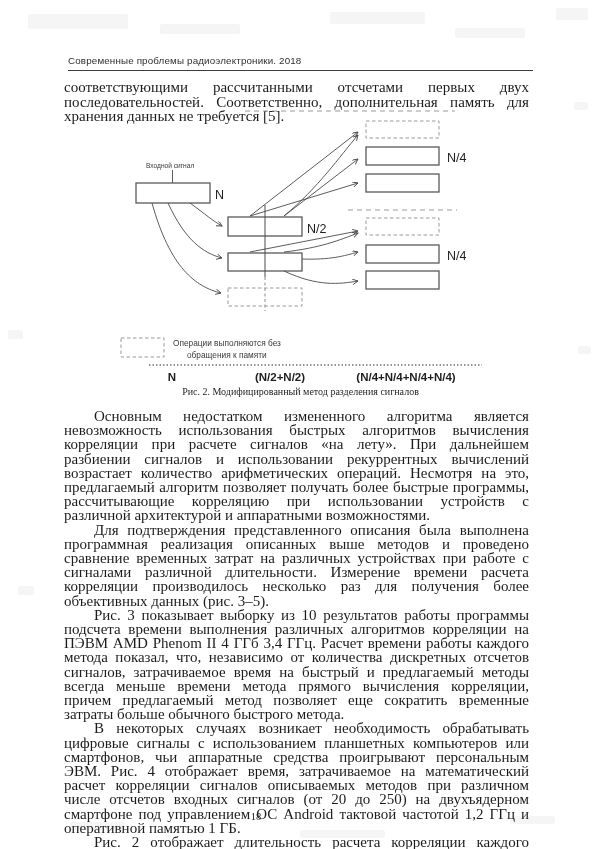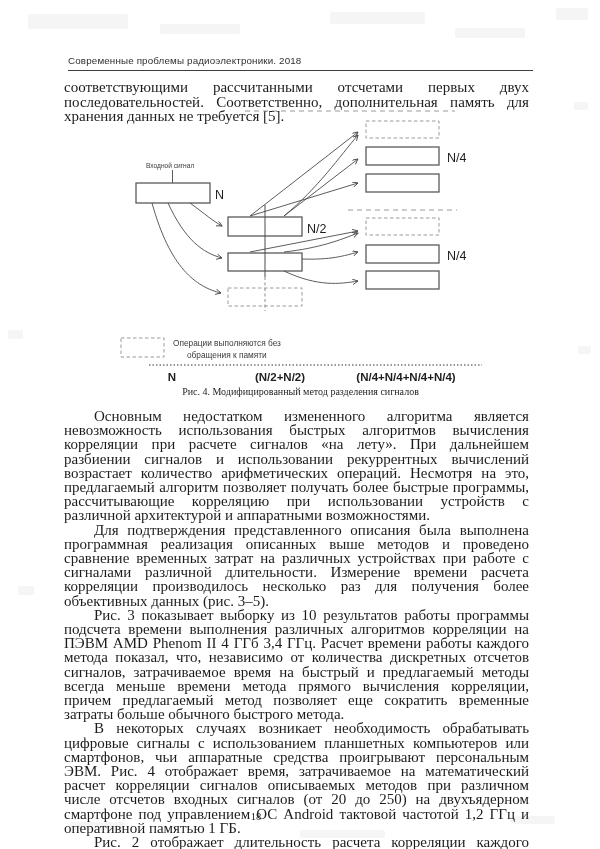--- a/index.html
+++ b/index.html
@@ -118,21 +118,21 @@
     <rect x="121" y="338" width="43" height="19" fill="none" stroke="#9a9a9a" stroke-width="1" stroke-dasharray="3.5,2.5"></rect>
     <text x="173" y="346" font-family="Liberation Sans, sans-serif" font-size="8.3" fill="#3a3a3a">Операции выполняются без</text>
     <text x="187" y="358" font-family="Liberation Sans, sans-serif" font-size="8.3" fill="#3a3a3a">обращения к памяти</text>
 
     <line x1="149" y1="365" x2="482" y2="365" stroke="#333333" stroke-width="1.2" stroke-dasharray="1.5,2"></line>
     <text x="172" y="381" text-anchor="middle" font-family="Liberation Sans, sans-serif" font-size="11.5" font-weight="600" fill="#1e1e1e">N</text>
     <text x="280" y="381" text-anchor="middle" font-family="Liberation Sans, sans-serif" font-size="11.5" font-weight="600" fill="#1e1e1e">(N/2+N/2)</text>
     <text x="406" y="381" text-anchor="middle" font-family="Liberation Sans, sans-serif" font-size="11.5" font-weight="600" fill="#1e1e1e">(N/4+N/4+N/4+N/4)</text>
   </svg>
 
-  <div class="fig-caption">Рис. 4. Модифицированный метод разделения сигналов</div>
+  <div class="fig-caption">Рис. 2. Модифицированный метод разделения сигналов</div>
 
   <div class="para" id="bodytext">
     <p>Основным недостатком измененного алгоритма является невозможность использования быстрых алгоритмов вычисления корреляции при расчете сигналов «на лету». При дальнейшем разбиении сигналов и использовании рекуррентных вычислений возрастает количество арифметических операций. Несмотря на это, предлагаемый алгоритм позволяет получать более быстрые программы, рассчитывающие корреляцию при использовании устройств с различной архитектурой и аппаратными возможностями.</p>
     <p>Для подтверждения представленного описания была выполнена программная реализация описанных выше методов и проведено сравнение временных затрат на различных устройствах при работе с сигналами различной длительности. Измерение времени расчета корреляции производилось несколько раз для получения более объективных данных (рис. 3–5).</p>
     <p>Рис. 3 показывает выборку из 10 результатов работы программы подсчета времени выполнения различных алгоритмов корреляции на ПЭВМ AMD Phenom II 4 ГГб 3,4 ГГц. Расчет времени работы каждого метода показал, что, независимо от количества дискретных отсчетов сигналов, затрачиваемое время на быстрый и предлагаемый методы всегда меньше времени метода прямого вычисления корреляции, причем предлагаемый метод позволяет еще сократить временные затраты больше обычного быстрого метода.</p>
     <p>В некоторых случаях возникает необходимость обрабатывать цифровые сигналы с использованием планшетных компьютеров или смартфонов, чьи аппаратные средства проигрывают персональным ЭВМ. Рис. 4 отображает время, затрачиваемое на математический расчет корреляции сигналов описываемых методов при различном числе отсчетов входных сигналов (от 20 до 250) на двухъядерном смартфоне под управлением ОС Android тактовой частотой 1,2 ГГц и оперативной памятью 1 ГБ.</p>
     <p>Рис. 2 отображает длительность расчета корреляции каждого описанного метода в относительных единицах (относительно данных, приведенных на рис. 4), где в качестве</p>
   </div>
 
   <div class="page-number">18</div>

